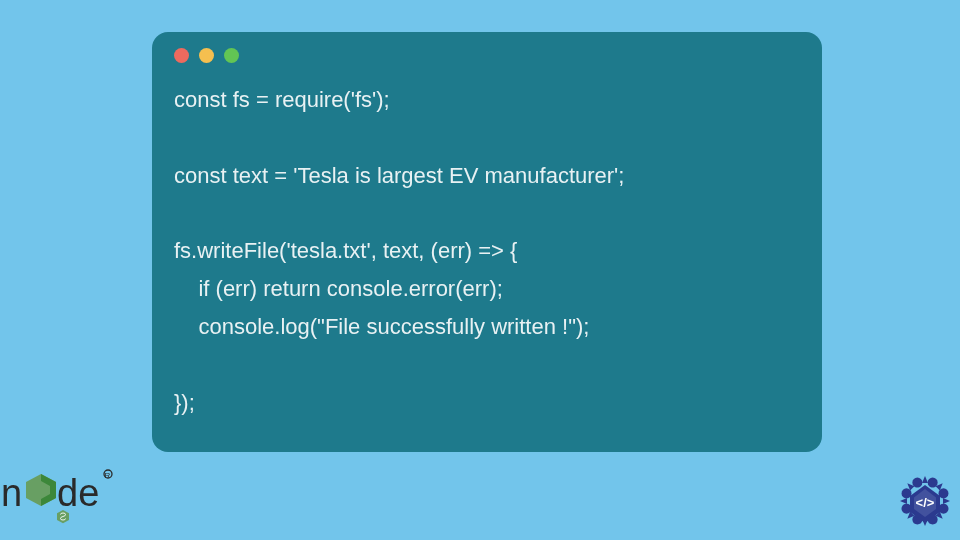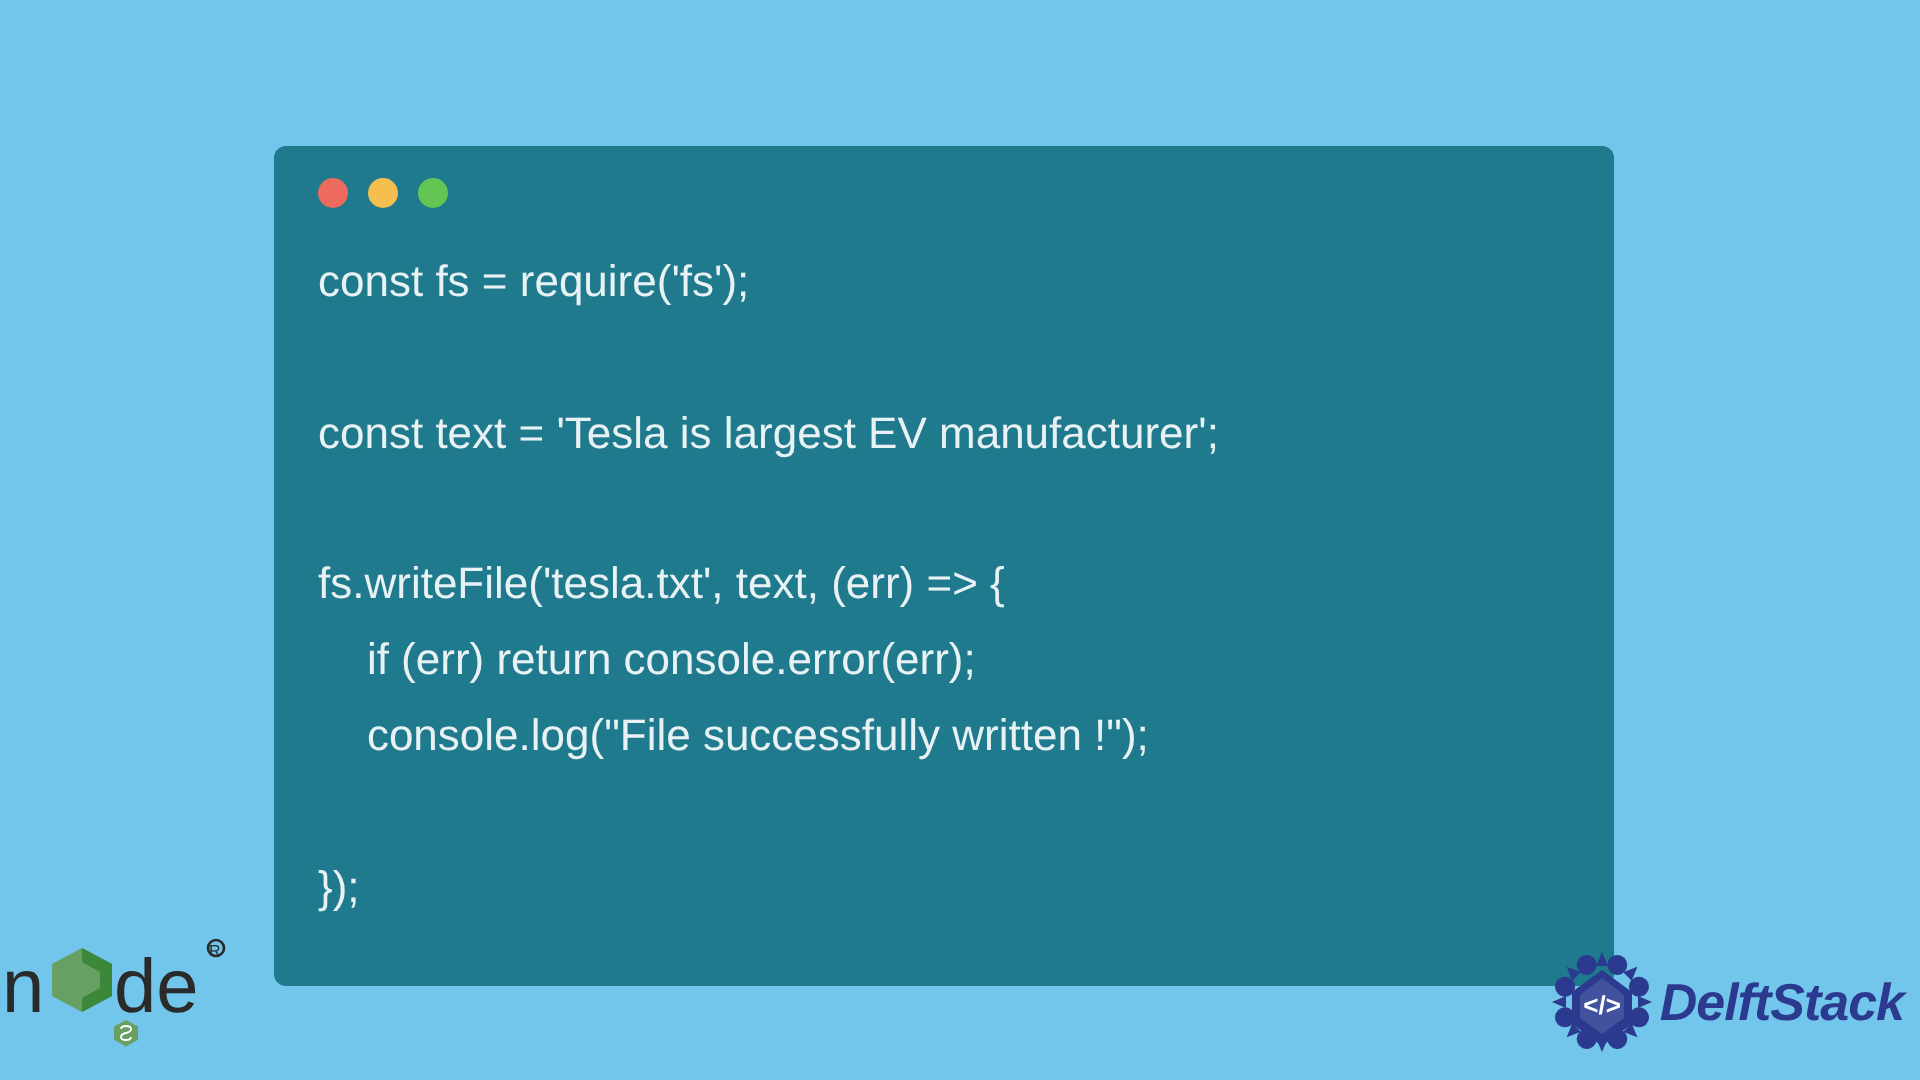--- a/index.html
+++ b/index.html
@@ -11,27 +11,26 @@
       width: 960px;
       height: 540px;
       background: #72c5eb;
       font-family: Arial, Helvetica, sans-serif;
       position: relative;
       overflow: hidden;
     }
     .code-window {
       position: absolute;
       top: 32px;
-      left: 137px;
+      left: 152px;
       width: 670px;
       height: 420px;
       background: #1e7a8c;
-      border-radius: 6px;
+      border-radius: 16px;
       padding: 16px 22px;
-      margin-top: 41px;
     }
     .window-controls {
       display: flex;
       gap: 10px;
       margin-bottom: 18px;
     }
     .dot {
       width: 15px;
       height: 15px;
       border-radius: 50%;
@@ -128,14 +127,13 @@
         <circle r="5" transform="rotate(202.5) translate(0,-20)"></circle>
         <circle r="5" transform="rotate(247.5) translate(0,-20)"></circle>
         <circle r="5" transform="rotate(292.5) translate(0,-20)"></circle>
         <circle r="5" transform="rotate(337.5) translate(0,-20)"></circle>
       </g>
       <polygon points="0,-16 15,-5 15,11 0,22 -15,11 -15,-5" fill="#2b3a8f"></polygon>
       <polygon points="0,-12 11,-3.5 11,8 0,16 -11,8 -11,-3.5" fill="#42529e"></polygon>
       <text x="0" y="6" text-anchor="middle" font-family="Arial" font-size="13" font-weight="bold" fill="#fff">&lt;/&gt;</text>
     </g>
   </svg>
-  <span class="delft-text">DelftStack</span>
 </div>
 
 </body></html>

